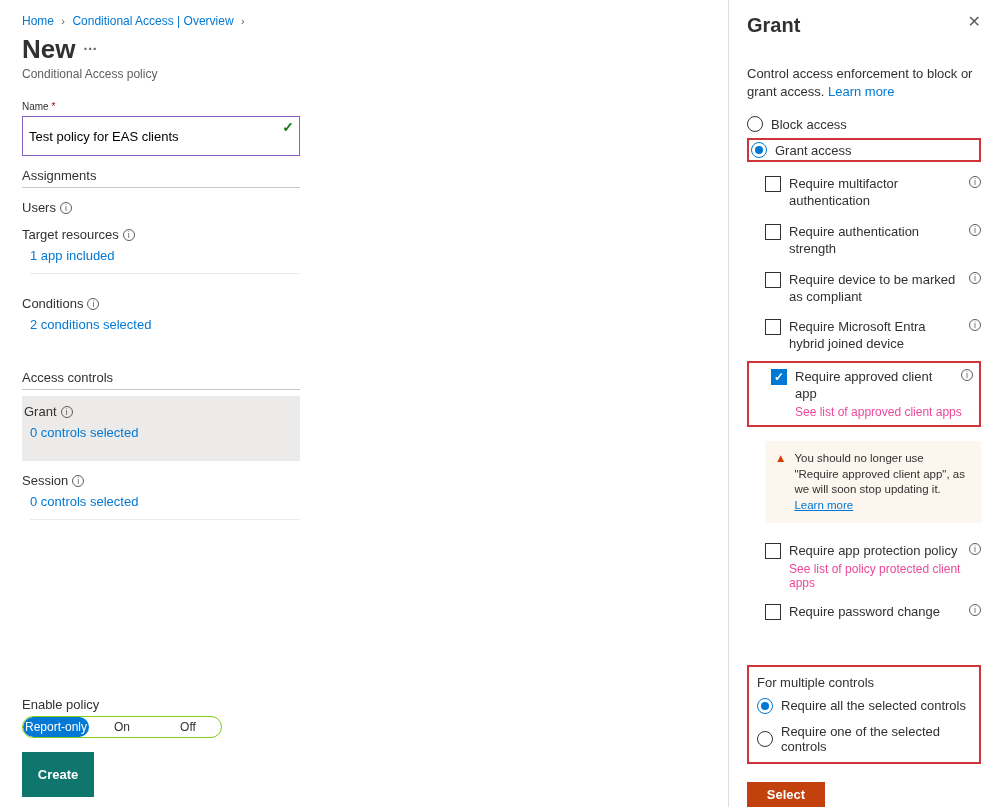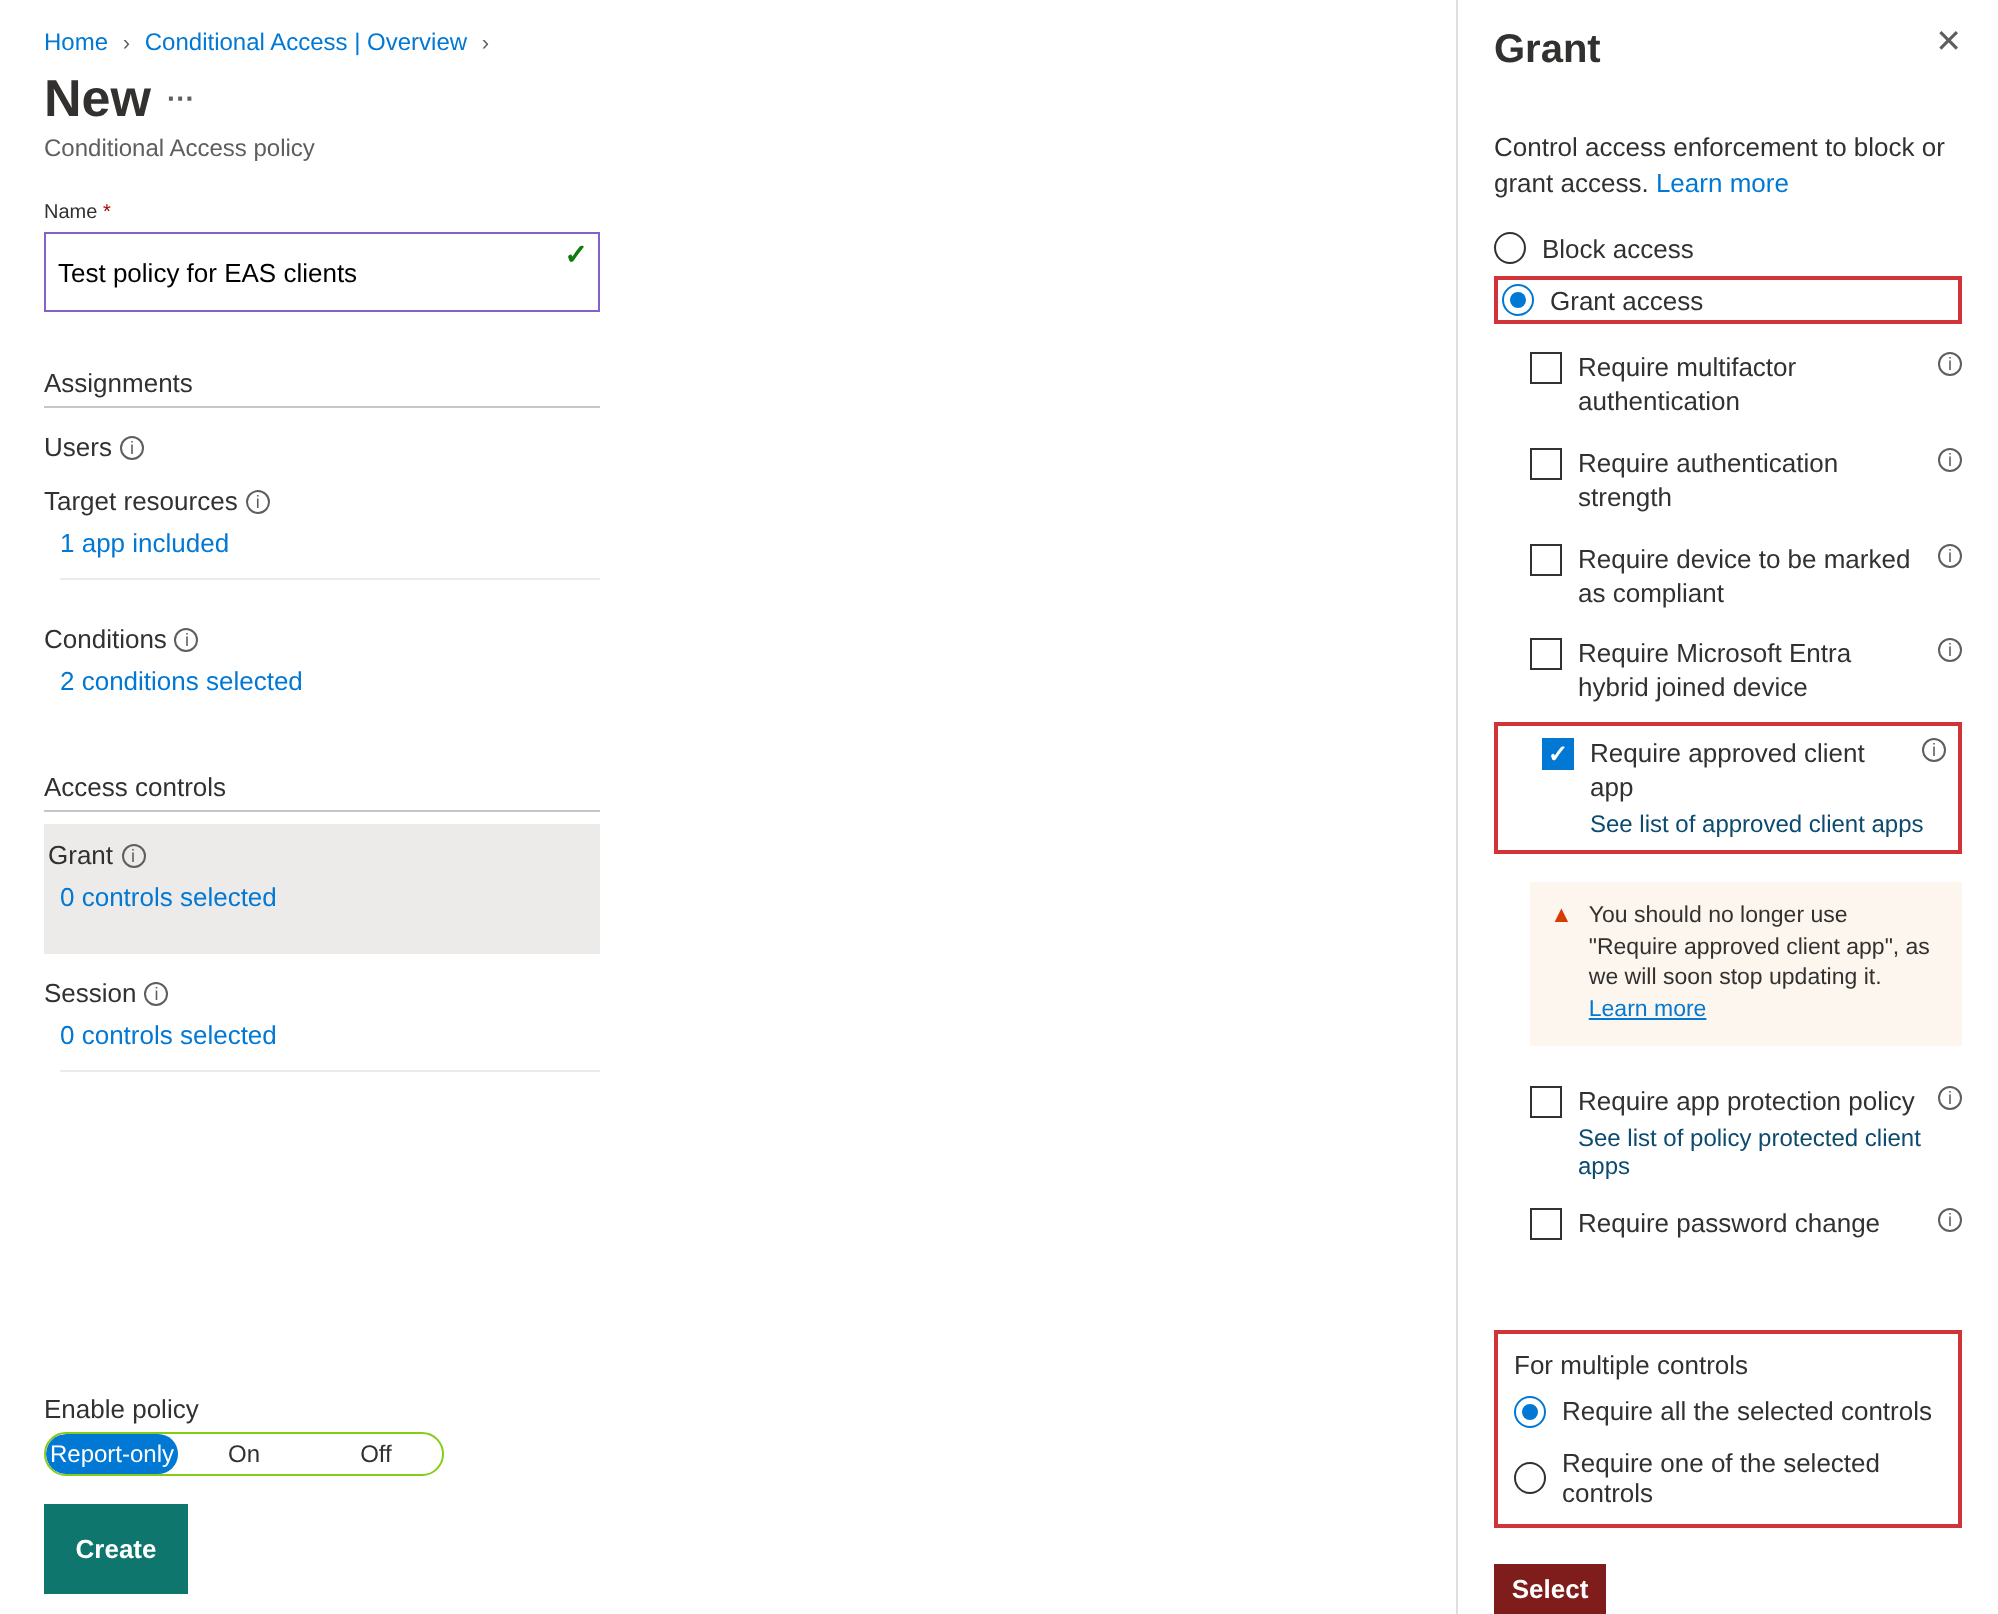--- a/index.html
+++ b/index.html
@@ -10,21 +10,21 @@
   .chev { color: #605e5c; margin: 0 4px; font-size: 11px; }
   h1 { font-size: 26px; font-weight: 600; margin: 6px 0 0 0; }
   .subtitle { font-size: 12px; color: #605e5c; margin-top:2px; }
   .blurb { font-size: 13px; margin-top: 22px; max-width: 260px; line-height:1.35;}
   .link { color: #0078d4; cursor: pointer; }
   .field-label { font-size: 10px; margin-top: 20px; }
   .req { color:#a80000; }
   .input-wrap { position: relative; margin-top:4px; width:278px; }
   .input-wrap input { width:100%; height:40px; border:1px solid #8661c5; padding:2px 24px 2px 6px; font-size:13px; }
   .input-wrap .check { position:absolute; right:6px; top:3px; color:#107c10; font-weight:bold; font-size:14px;}
-  .section-h { font-size:13px; margin-top:28px; padding-bottom:4px; border-bottom:1px solid #c8c6c4; width:278px;}
+  .section-h { font-size:13px; margin-top:12px; padding-bottom:4px; border-bottom:1px solid #c8c6c4; width:278px;}
   .row-label { font-size:13px; margin-top:12px; display:flex; align-items:center; gap:4px;}
   .info-icon { display:inline-block; width:12px; height:12px; border:1px solid #605e5c; border-radius:50%; font-size:9px; line-height:11px; text-align:center; color:#605e5c;}
   .row-val { color:#0078d4; font-size:13px; margin:6px 0 10px 8px; cursor:pointer; padding-bottom:10px; border-bottom:1px solid #edebe9; width:270px;}
   .row-val.last { border-bottom:none; }
   .grant-sel { background:#edebe9; padding:8px 0 0 0; margin-top:6px; width:278px;}
   .grant-sel .row-label { margin-top:0; padding-left:2px;}
   .grant-sel .row-val { border-bottom:none; padding-bottom:10px; margin-left:8px;}
   .footer { margin-top:auto; padding-top:24px; width:278px;}
   .footer-label { font-size:13px; margin-bottom:4px;}
   .pill { display:flex; width:200px; border:1px solid #84cc16; border-radius:12px; overflow:hidden; height:22px; font-size:12px;}
@@ -43,25 +43,25 @@
   .radio { width:16px; height:16px; border:1px solid #323130; border-radius:50%; display:flex; align-items:center; justify-content:center; flex-shrink:0;}
   .radio.on { border-color:#0078d4;}
   .radio.on::after { content:""; width:8px; height:8px; background:#0078d4; border-radius:50%;}
   .hl-red { border:2px solid #e3008c; border:2px solid #d13438; padding:2px 22px 2px 2px; display:inline-flex;}
   .hl-red2 { border:2px solid #d13438; padding:6px 6px 6px 4px; margin-top:8px;}
   .cb-row { display:flex; align-items:flex-start; gap:8px; margin-top:14px; font-size:13px; padding-left:18px;}
   .cb { width:16px; height:16px; border:1px solid #323130; flex-shrink:0; display:flex; align-items:center; justify-content:center;}
   .cb.on { background:#0078d4; border-color:#0078d4; color:#fff; font-size:12px; font-weight:bold;}
   .cb-label { flex:1; line-height:1.3;}
   .cb-info { margin-left:auto; }
-  .sub-link { font-size:12px; color:#0c4a6e; margin-left:42px; margin-top:2px; cursor:pointer;}
+  .sub-link { font-size:12px; color:#ec4899; margin-left:42px; margin-top:2px; cursor:pointer;}
   .warn-box { background:#fdf6ee; display:flex; gap:8px; padding:10px 10px; margin:14px 0 6px 18px; font-size:11.5px; line-height:1.35;}
   .warn-icon { color:#d83b01; font-weight:bold;}
   .panel-footer { margin-top:auto; padding-top:18px;}
-  .btn2 { background:#7f1d1d; color:#fff; border:none; height:26px; width:56px; font-size:13px; font-weight:600; cursor:pointer;}
+  .btn2 { background:#c2410c; color:#fff; border:none; height:26px; width:78px; font-size:13px; font-weight:600; cursor:pointer;}
 </style>
 </head>
 <body>
 
 <div class="left">
   <div class="breadcrumbs">
     <a>Home</a>
     <span class="chev">›</span>
     <a>Conditional Access | Overview</a>
     <span class="chev">›</span>

